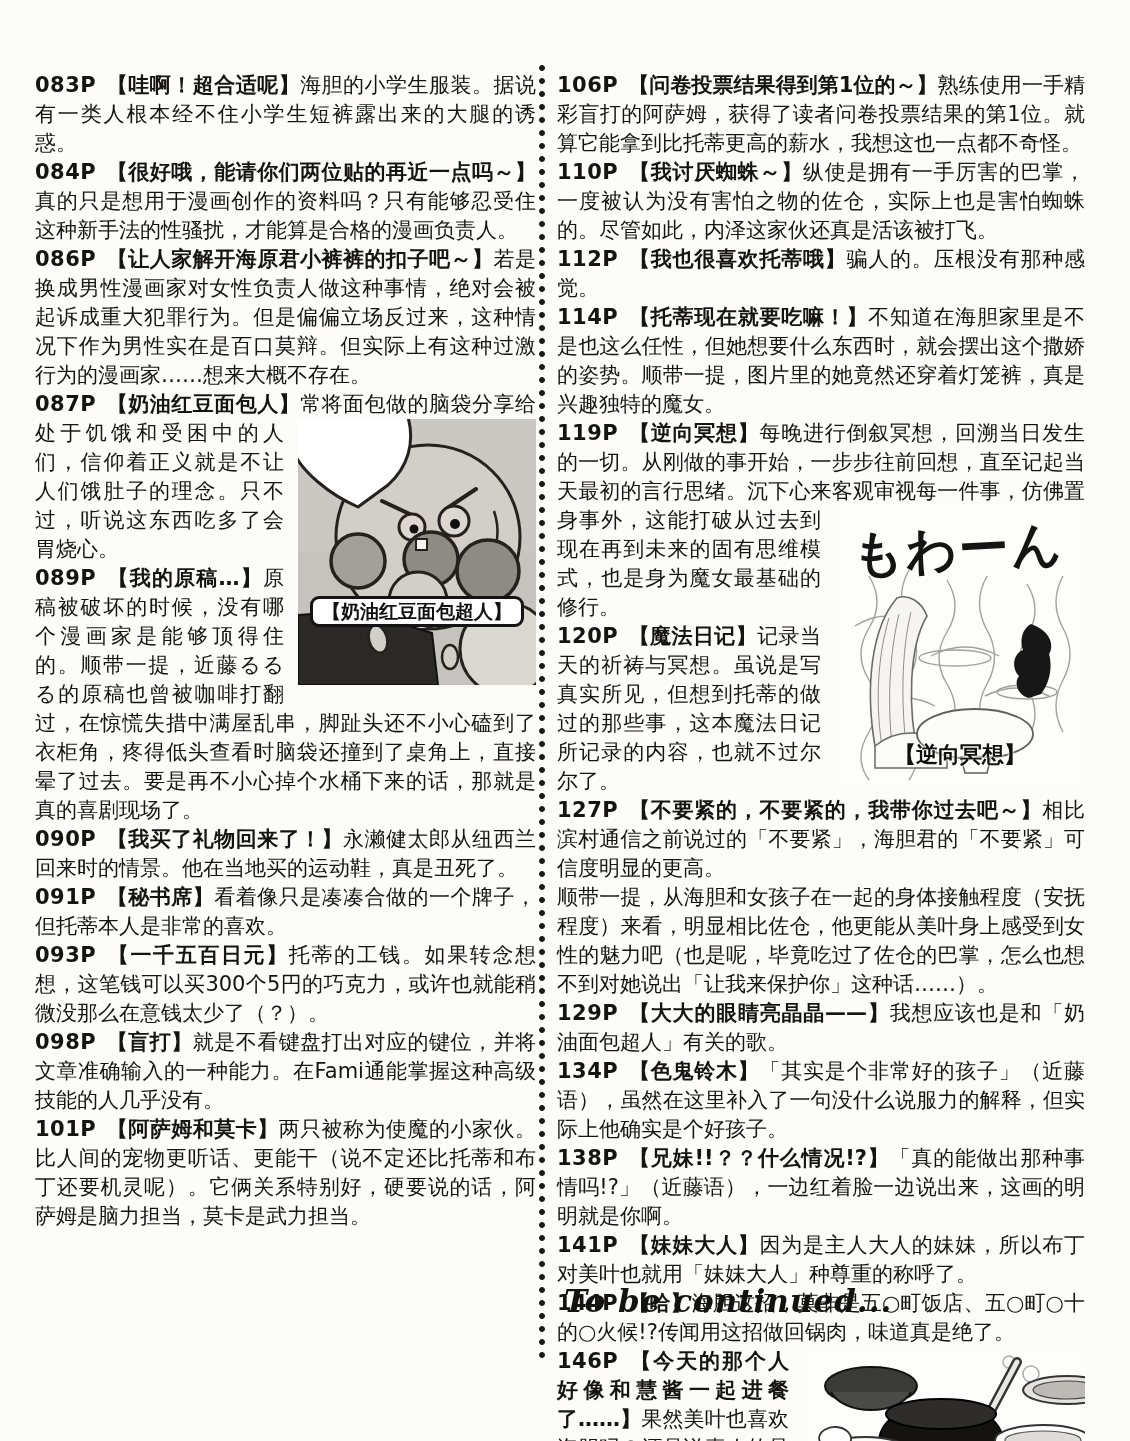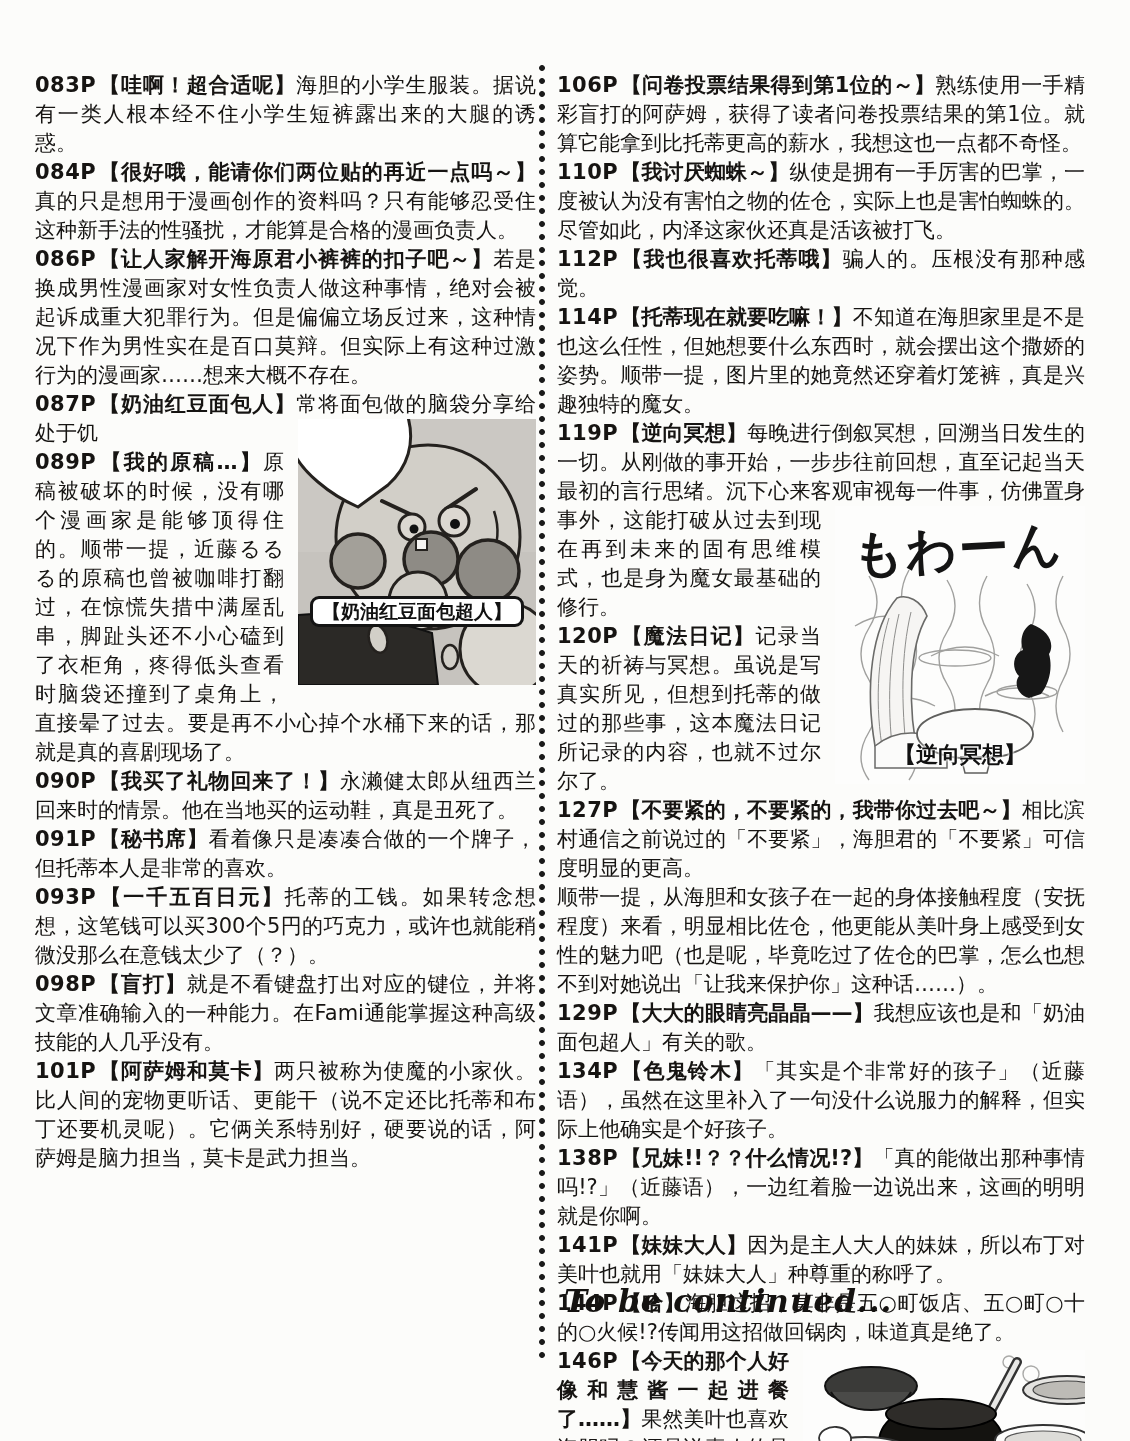--- a/index.html
+++ b/index.html
@@ -6,21 +6,21 @@
   .page{
     position:relative;width:1130px;height:1441px;background:#fcfcfa;
     font-family:"DejaVu Sans","Liberation Sans",sans-serif;color:#161412;
     overflow:hidden;margin:0 auto;
   }
   .col{position:absolute;top:71px;text-align:justify;font-size:21px;line-height:29px;}
   .col-left{left:35px;width:501px;}
   .col-right{left:557px;width:528px;}
   .entry{margin:0;text-align:justify;}
   .num{font-weight:800;letter-spacing:.5px;}
-  .title{font-weight:900;margin-left:2px;}
+  .title{font-weight:900;margin-left:10px;}
   .body{font-weight:400;}
   .para2{display:block;}
   .divider{
     position:absolute;left:535px;top:62px;width:14px;height:1302px;
     background-image:radial-gradient(circle at 7px 6px,#1a1a1a 2.5px,rgba(0,0,0,0) 3.3px);
     background-size:14px 13px;background-repeat:repeat-y;
   }
   .figure{position:relative;float:right;}
   .figure svg{display:block;}
   .fig-anpanman{width:238px;height:266px;margin:0 0 6px 14px;}
@@ -68,21 +68,21 @@
         <circle cx="190" cy="152" r="31" fill="#8e8b85" stroke="#24211e" stroke-width="3.5"></circle>
         <circle cx="133" cy="140" r="27" fill="#8e8b85" stroke="#24211e" stroke-width="3.5"></circle>
         <rect x="118" y="120" width="11" height="11" fill="#f5f4f2" stroke="#24211e" stroke-width="2"></rect>
         <circle cx="120" cy="182" r="29" fill="#d2cfc8" stroke="#24211e" stroke-width="3"></circle>
         <circle cx="208" cy="230" r="46" fill="#dbd8d1" stroke="#24211e" stroke-width="3"></circle>
         <path d="M0,196 C40,192 92,200 134,214 L140,266 L0,266 Z" fill="#2b2926" stroke="#111" stroke-width="2"></path>
         <ellipse cx="80" cy="220" rx="9" ry="14" fill="#d2cfc8" stroke="#24211e" stroke-width="2.5" transform="rotate(-15 80 220)"></ellipse>
         <ellipse cx="152" cy="238" rx="8" ry="12" fill="#d2cfc8" stroke="#24211e" stroke-width="2.5"></ellipse>
       </svg>
           <span class="fig-caption cap-box">【奶油红豆面包超人】</span>
-        </span></div>
+        </span><span class="body">饿和受困中的人们，信仰着正义就是不让人们饿肚子的理念。只不过，听说这东西吃多了会胃烧心。</span></div>
 
     <div class="entry"><span class="num">089P</span><span class="title">【我的原稿…】</span><span class="body">原稿被破坏的时候，没有哪个漫画家是能够顶得住的。顺带一提，近藤るるる的原稿也曾被咖啡打翻过，在惊慌失措中满屋乱串，脚趾头还不小心磕到了衣柜角，疼得低头查看时脑袋还撞到了桌角上，直接晕了过去。要是再不小心掉个水桶下来的话，那就是真的喜剧现场了。</span></div>
     <div class="entry"><span class="num">090P</span><span class="title">【我买了礼物回来了！】</span><span class="body">永濑健太郎从纽西兰回来时的情景。他在当地买的运动鞋，真是丑死了。</span></div>
     <div class="entry"><span class="num">091P</span><span class="title">【秘书席】</span><span class="body">看着像只是凑凑合做的一个牌子，但托蒂本人是非常的喜欢。</span></div>
     <div class="entry"><span class="num">093P</span><span class="title">【一千五百日元】</span><span class="body">托蒂的工钱。如果转念想想，这笔钱可以买300个5円的巧克力，或许也就能稍微没那么在意钱太少了（？）。</span></div>
     <div class="entry"><span class="num">098P</span><span class="title">【盲打】</span><span class="body">就是不看键盘打出对应的键位，并将文章准确输入的一种能力。在Fami通能掌握这种高级技能的人几乎没有。</span></div>
     <div class="entry"><span class="num">101P</span><span class="title">【阿萨姆和莫卡】</span><span class="body">两只被称为使魔的小家伙。比人间的宠物更听话、更能干（说不定还比托蒂和布丁还要机灵呢）。它俩关系特别好，硬要说的话，阿萨姆是脑力担当，莫卡是武力担当。</span></div>
 
   </div>
 

